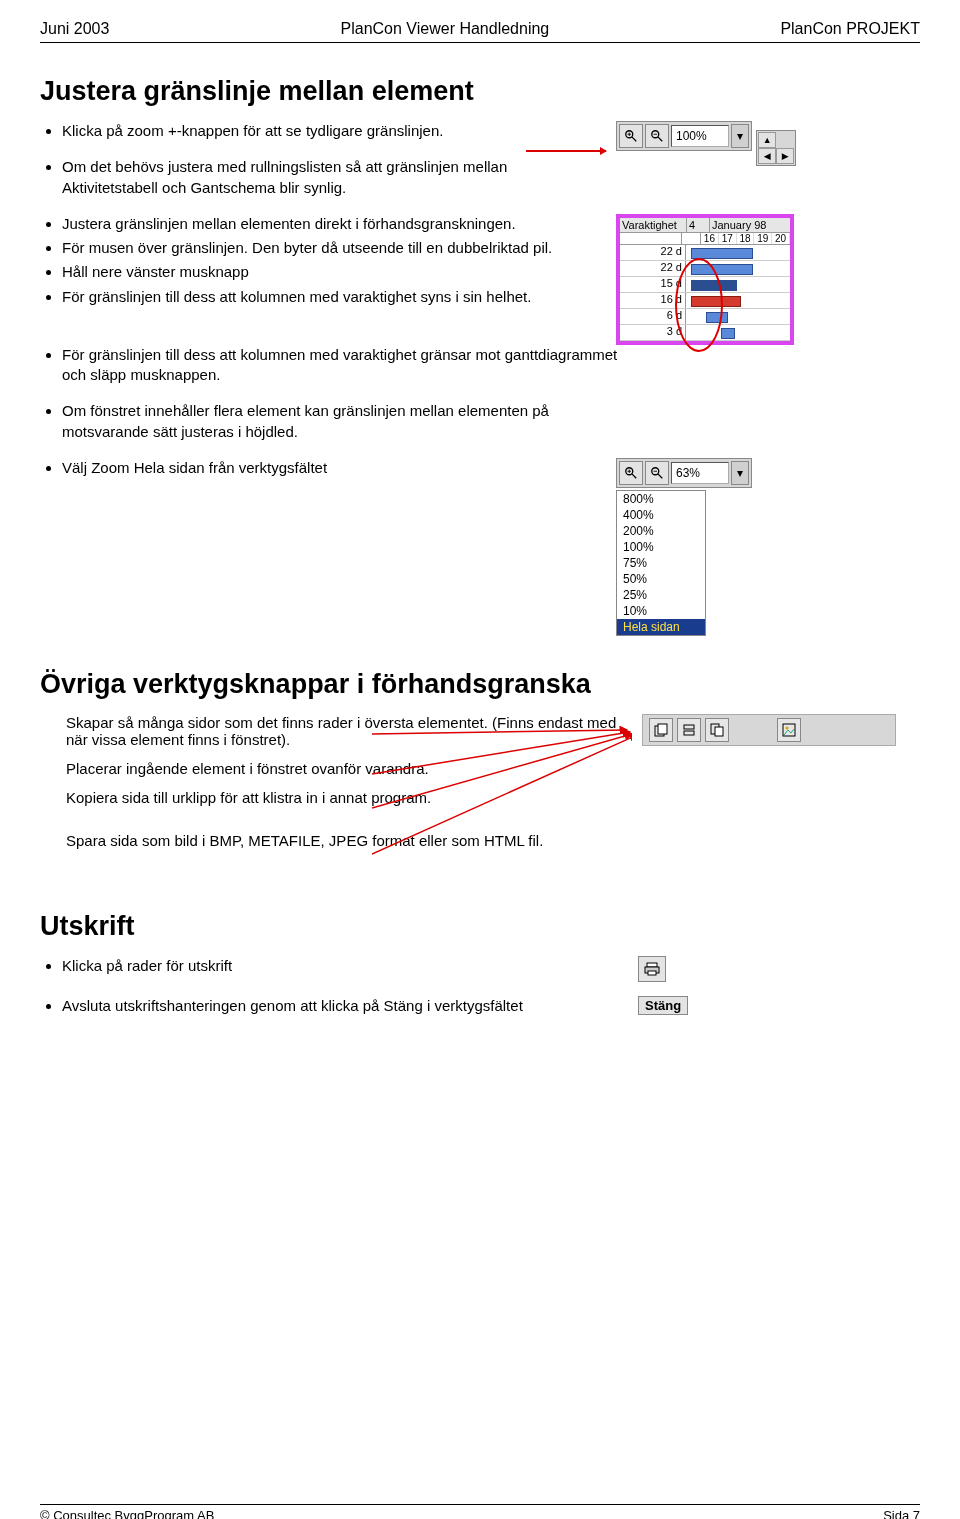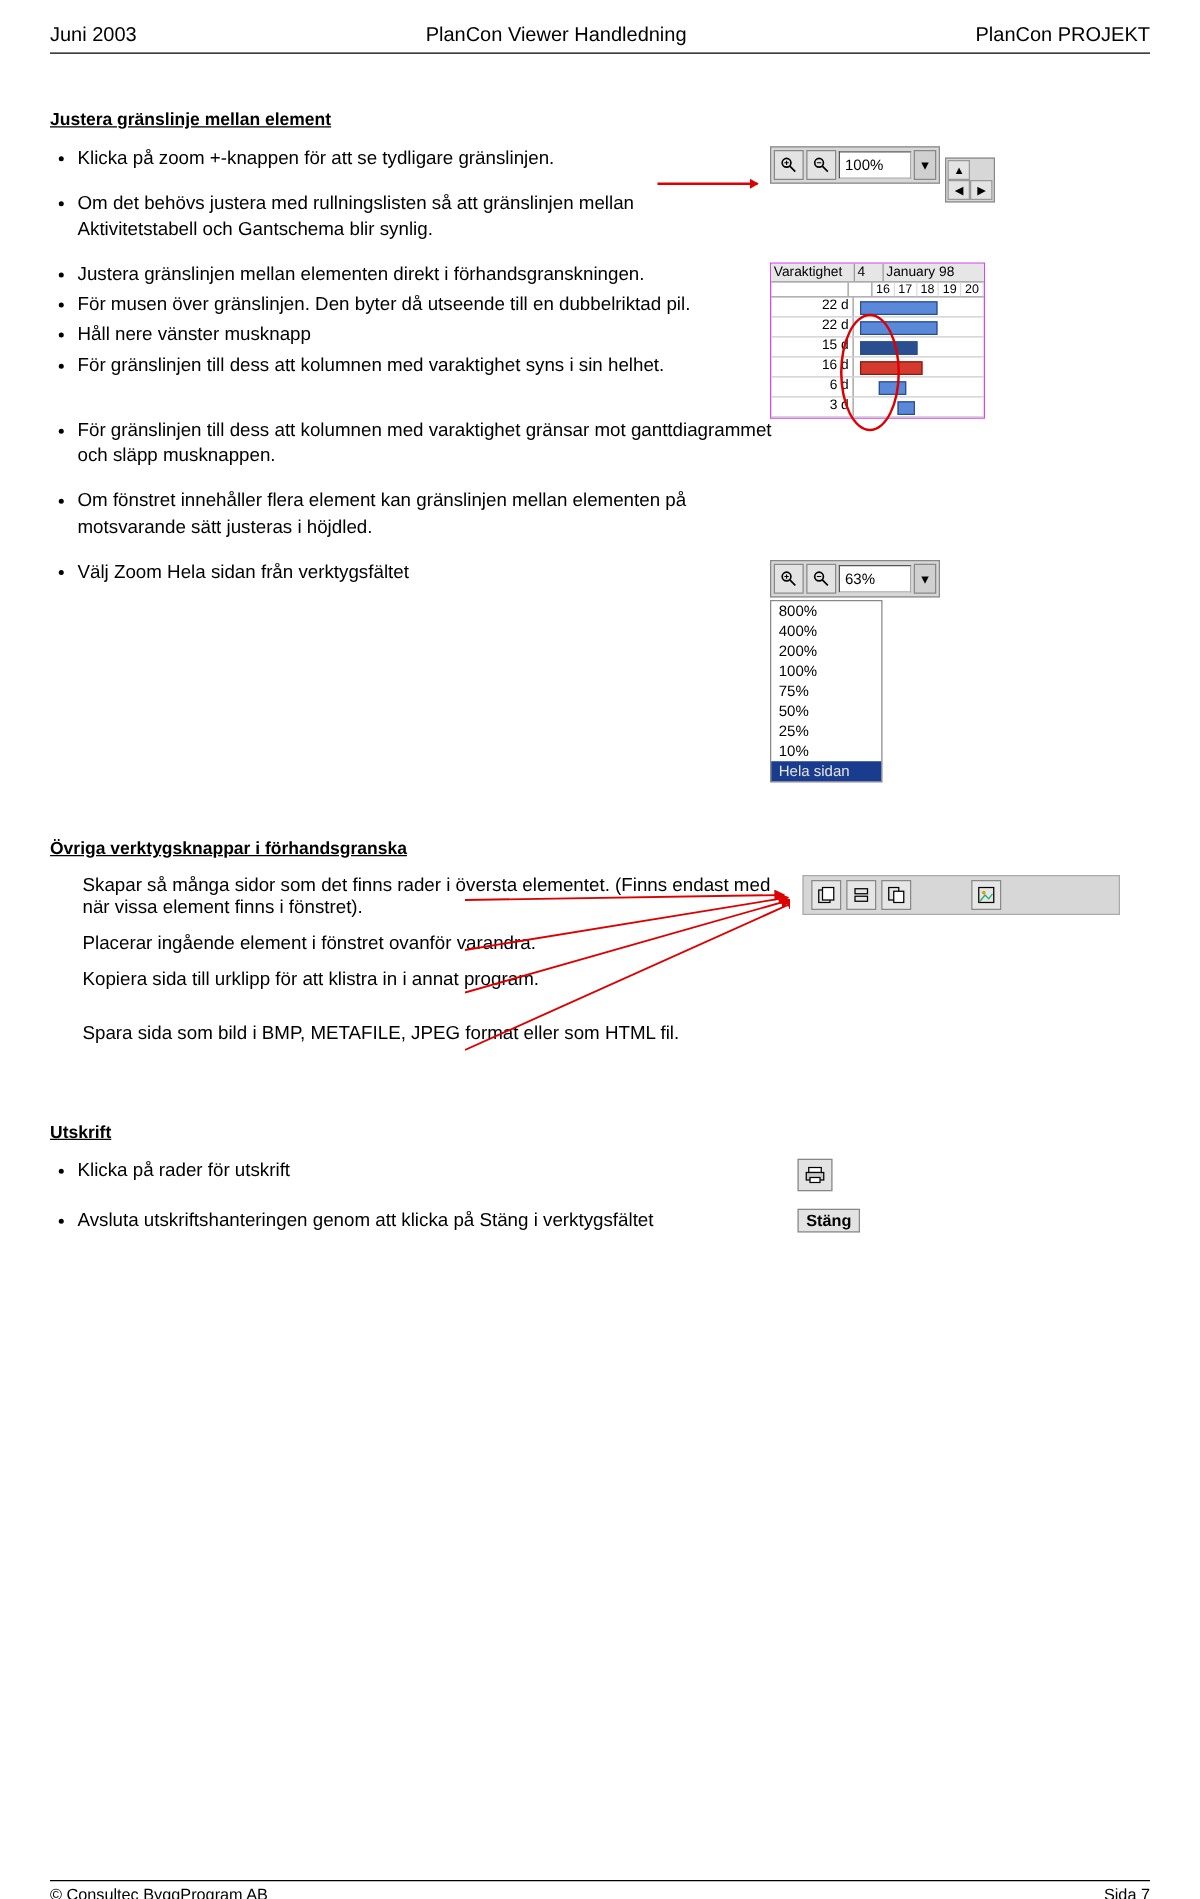--- a/index.html
+++ b/index.html
@@ -17,24 +17,23 @@
     min-height: 1479px;
   }
   .header-row {
     display: flex;
     justify-content: space-between;
     font-size: 16px;
     padding-bottom: 4px;
     border-bottom: 1px solid #000;
   }
   h2.section {
-    font-size: 14px;
+    font-size: 27px;
     font-weight: bold;
-    margin: 44px 0 14px 0;
-    text-decoration: underline;
+    margin: 33px 0 14px 0;
   }
   ul.bullets {
     list-style: disc;
     margin: 0 0 16px 0;
     padding-left: 22px;
   }
   ul.bullets li {
     margin-bottom: 4px;
     line-height: 1.35;
   }
@@ -100,21 +99,21 @@
     padding: 1px; margin-top: 3px;
   }
   .scroll-ctrl .row2 { display: flex; }
   .scroll-ctrl .arr {
     width: 16px; height: 14px; border: 1px solid #999;
     background: #e3e3e3; font-size: 9px;
     display: flex; align-items: center; justify-content: center;
   }
   
   .gantt-preview {
-    border: 1px solid #d946ef;
+    border: 4px solid #d946ef;
     font-size: 11px;
     width: 170px;
     position: relative;
     background: #fff;
   }
   .gantt-preview .hdr {
     display: flex; border-bottom: 1px solid #999;
     background: #e6e6e6;
   }
   .gantt-preview .hdr .c1 { width: 62px; border-right: 1px solid #999; padding: 1px 2px;}
@@ -144,21 +143,21 @@
     position: absolute; border: 2px solid #d00; border-radius: 50%;
     width: 44px; height: 90px; left: 55px; top: 40px;
     pointer-events: none;
   }
   
   .zoom-list {
     margin-top: 2px;
     border: 1px solid #888; background: #fff; width: 88px; font-size: 12px;
   }
   .zoom-list .opt { padding: 1px 6px; }
-  .zoom-list .opt.sel { background: #1a3c8e; color: #e5e5e5; }
+  .zoom-list .opt.sel { background: #1a3c8e; color: #fde047; }
   
   .preview-toolbar {
     display: inline-flex;
     align-items: center;
     background: #d7d7d7;
     border: 1px solid #aaa;
     padding: 3px 6px;
     width: 240px;
     gap: 4px;
   }

